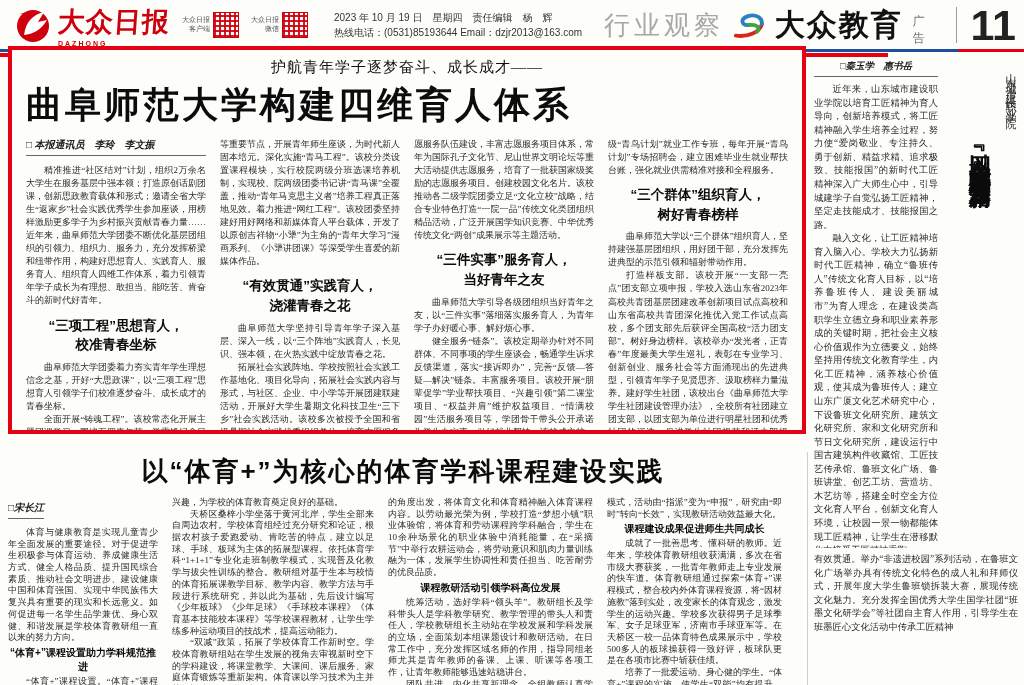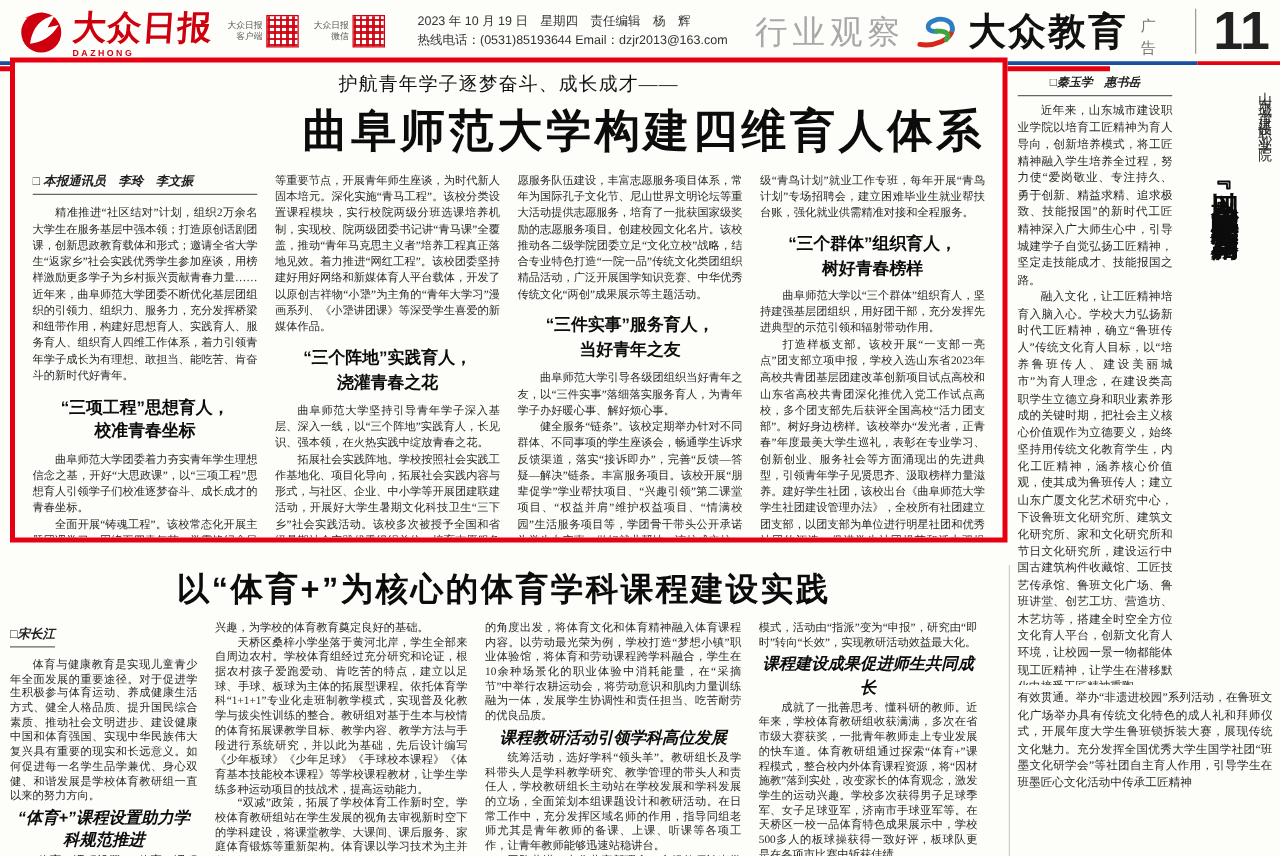--- a/index.html
+++ b/index.html
@@ -39,21 +39,21 @@
   .rule-blue{ position:absolute; left:0; top:49px; width:958px; height:3px; background:#1a4f9d;}
   .rule-red-pageno{ position:absolute; left:958px; top:49px; width:66px; height:3px; background:#e60012;}
   .rule-red{ position:absolute; left:0; top:53px; width:888px; height:4px; background:#e60012;}
 
   
   .main-box{
     position:absolute; left:8px; top:46px; width:798px; height:388px;
     border:4px solid #e60012; background:#fdfdfa; padding:6px 14px 0 14px; overflow:hidden;
   }
   .kicker{ text-align:center; font-size:15px; letter-spacing:1px; color:#111; margin-top:2px;}
-  .main-title{ text-align:right; font-size:36px; font-weight:900; letter-spacing:3px;
+  .main-title{ text-align:left; font-size:36px; font-weight:900; letter-spacing:3px;
                color:#0c0c0c; margin:4px 0 8px 0; font-family:"Liberation Sans",sans-serif;}
   .cols{ display:flex; gap:14px; }
   .cols .col{ flex:1 1 0; overflow:hidden; }
   .main-cols{ height:292px; }
   .para{ font-size:9px; line-height:1.45; text-align:justify; text-indent:2em; color:#2a2a2a;}
   .para.cont{ text-indent:0; }
   .subhead{ font-weight:900; text-align:center; white-space:pre-line; color:#0c0c0c;
             font-family:"Liberation Sans",sans-serif;}
   .main-cols .subhead{ font-size:13.5px; line-height:1.45; margin:8px 0 6px 0;}
   .byline{ font-size:10px; font-weight:bold; font-style:italic; color:#222;
@@ -64,21 +64,21 @@
     position:absolute; left:8px; top:452px; width:790px; height:233px; overflow:hidden;
   }
   .bottom-title{ text-align:center; font-size:26px; font-weight:900; letter-spacing:2px;
                  color:#0c0c0c; margin:2px 0 8px 0; font-family:"Liberation Sans",sans-serif;}
   .bottom-cols{ height:190px; }
   .bottom-cols .col:nth-child(1){ flex:0 0 150px; }
   .bottom-cols .col:nth-child(2){ flex:0 0 202px; }
   .bottom-cols .col:nth-child(3){ flex:0 0 205px; }
   .bottom-cols .col:nth-child(4){ flex:0 0 175px; }
   .bottom-cols .para{ font-size:9px; line-height:1.3; }
-  .bottom-cols .subhead{ font-size:13px; line-height:1.4; margin:2px 0;font-style:italic; }
+  .bottom-cols .subhead{ font-size:10px; line-height:1.4; margin:2px 0; }
   .bottom-cols .byline{ font-style:italic; border-bottom:1px solid #666; display:inline-block; }
 
   
   .sidebar-divider{ position:absolute; left:807px; top:452px; width:1px; height:233px; background:#cfcfcf;}
   .sidebar{ position:absolute; left:814px; top:60px; width:204px; height:625px; overflow:hidden;}
   .sidebar-top{ display:flex; gap:6px; height:488px; overflow:hidden;}
   .sidebar-col{ width:124px; overflow:hidden;}
   .sidebar .para{ font-size:9.3px; line-height:1.46;}
   .sidebar .byline{ font-size:9.5px; margin-bottom:6px;text-align:center;}
   .rail{ flex:1 1 auto; writing-mode:vertical-rl; overflow:hidden; padding-top:4px;}
@@ -151,21 +151,21 @@
         <div class="col">
           <div class="byline">□ 本报通讯员　李玲　李文振</div>
           <p class="para">精准推进“社区结对”计划，组织2万余名大学生在服务基层中强本领；打造原创话剧团课，创新思政教育载体和形式；邀请全省大学生“返家乡”社会实践优秀学生参加座谈，用榜样激励更多学子为乡村振兴贡献青春力量……近年来，曲阜师范大学团委不断优化基层团组织的引领力、组织力、服务力，充分发挥桥梁和纽带作用，构建好思想育人、实践育人、服务育人、组织育人四维工作体系，着力引领青年学子成长为有理想、敢担当、能吃苦、肯奋斗的新时代好青年。</p>
           <div class="subhead">“三项工程”思想育人，
 校准青春坐标</div>
           <p class="para">曲阜师范大学团委着力夯实青年学生理想信念之基，开好“大思政课”，以“三项工程”思想育人引领学子们校准逐梦奋斗、成长成才的青春坐标。</p>
           <p class="para">全面开展“铸魂工程”。该校常态化开展主题团课学习，围绕五四青年节、学雷锋纪念日</p>
         </div>
         <div class="col">
           <p class="para cont">等重要节点，开展青年师生座谈，为时代新人固本培元。深化实施“青马工程”。该校分类设置课程模块，实行校院两级分班选课培养机制，实现校、院两级团委书记讲“青马课”全覆盖，推动“青年马克思主义者”培养工程真正落地见效。着力推进“网红工程”。该校团委坚持建好用好网络和新媒体育人平台载体，开发了以原创吉祥物“小犟”为主角的“青年大学习”漫画系列、《小犟讲团课》等深受学生喜爱的新媒体作品。</p>
-          <div class="subhead">“三个阵地”实践育人，
+          <div class="subhead">“有效贯通”实践育人，
 浇灌青春之花</div>
           <p class="para">曲阜师范大学坚持引导青年学子深入基层、深入一线，以“三个阵地”实践育人，长见识、强本领，在火热实践中绽放青春之花。</p>
           <p class="para">拓展社会实践阵地。学校按照社会实践工作基地化、项目化导向，拓展社会实践内容与形式，与社区、企业、中小学等开展团建联建活动，开展好大学生暑期文化科技卫生“三下乡”社会实践活动。该校多次被授予全国和省级暑期社会实践优秀组织单位。培育志愿服务品牌。学校把志愿服务工作与全国文明校园建设相结合，坚持强化志</p>
         </div>
         <div class="col">
           <p class="para cont">愿服务队伍建设，丰富志愿服务项目体系，常年为国际孔子文化节、尼山世界文明论坛等重大活动提供志愿服务，培育了一批获国家级奖励的志愿服务项目。创建校园文化名片。该校推动各二级学院团委立足“文化立校”战略，结合专业特色打造“一院一品”传统文化类团组织精品活动，广泛开展国学知识竞赛、中华优秀传统文化“两创”成果展示等主题活动。</p>
           <div class="subhead">“三件实事”服务育人，
 当好青年之友</div>
           <p class="para">曲阜师范大学引导各级团组织当好青年之友，以“三件实事”落细落实服务育人，为青年学子办好暖心事、解好烦心事。</p>
           <p class="para">健全服务“链条”。该校定期举办针对不同群体、不同事项的学生座谈会，畅通学生诉求反馈渠道，落实“接诉即办”，完善“反馈—答疑—解决”链条。丰富服务项目。该校开展“朋辈促学”学业帮扶项目、“兴趣引领”第二课堂项目、“权益并肩”维护权益项目、“情满校园”生活服务项目等，学团骨干带头公开承诺为学生办实事。做好就业帮扶。该校成立校、院、团支部三</p>

